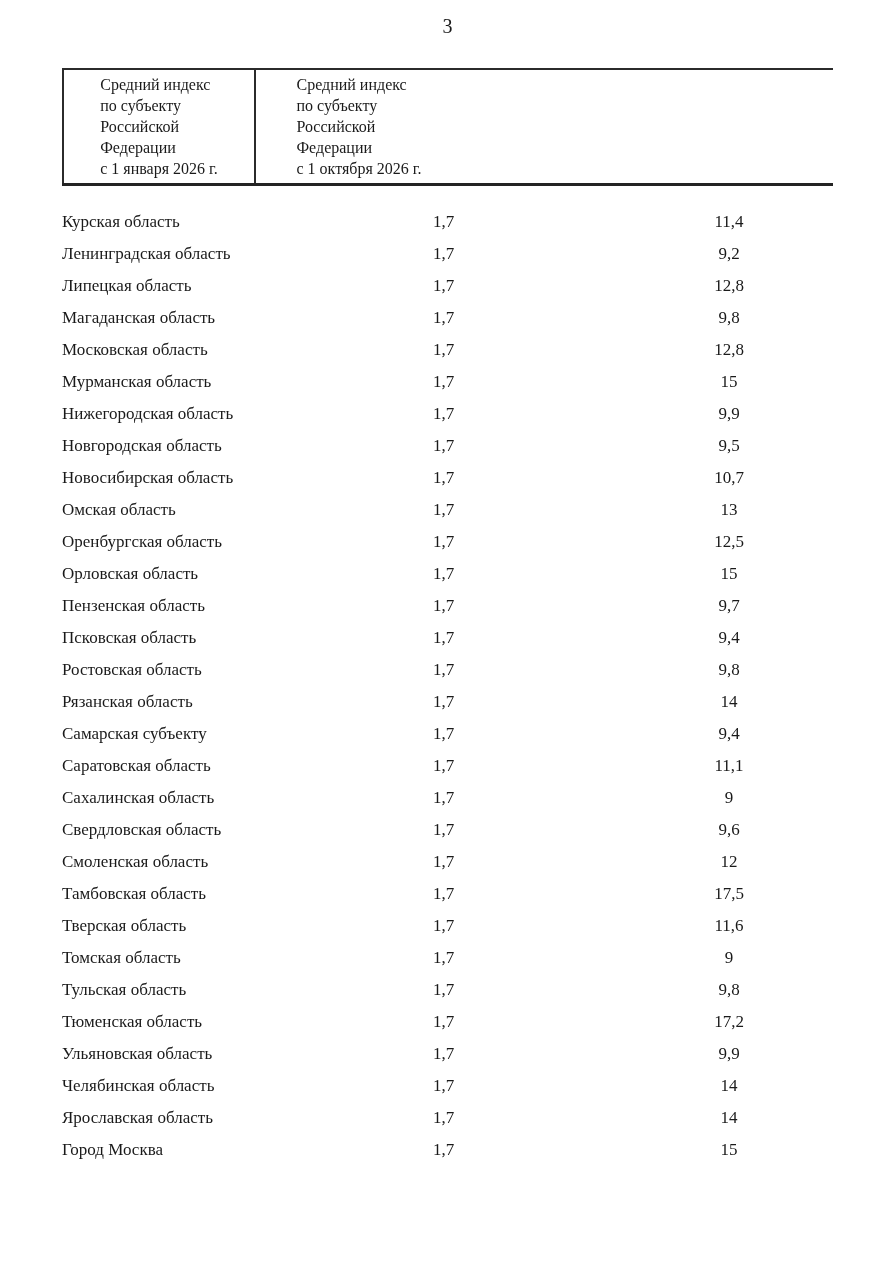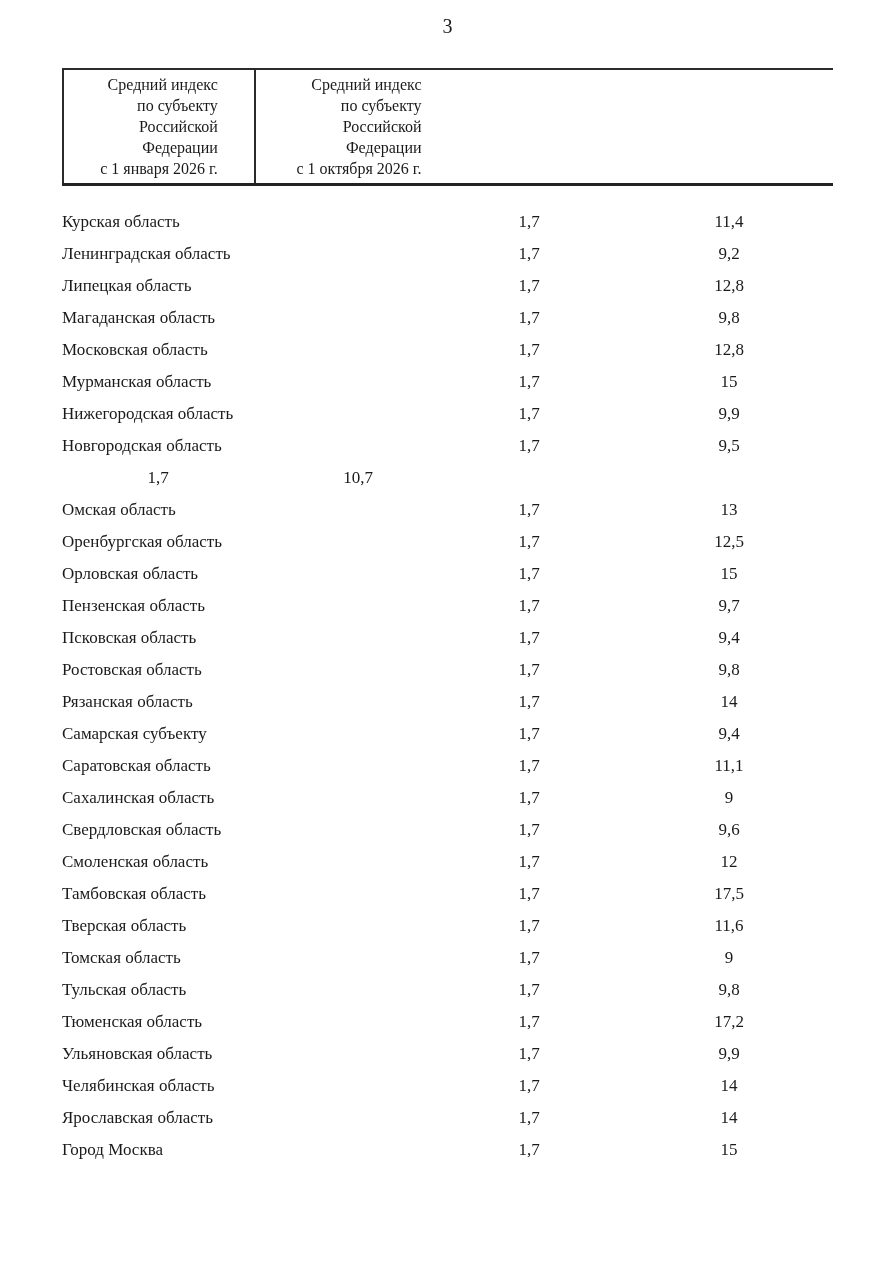--- a/index.html
+++ b/index.html
@@ -33,21 +33,21 @@
     border-top: 2px solid #2b2b2b;
     border-bottom: 3px solid #232323;
   }
   .th {
     min-height: 112px;
     font-size: 16px;
     line-height: 21px;
     display: flex;
     align-items: center;
     justify-content: center;
-    text-align: right;
+    text-align: left;
   }
   .th-region { width: 371px; }
   .th-jan {
     width: 192px;
     border-left: 2px solid #2b2b2b;
     white-space: pre-line;
     padding: 4px 2px;
   }
   .th-oct {
     width: 208px;
@@ -56,21 +56,21 @@
     padding: 4px 2px;
   }
   .tbody { padding-top: 20px; }
   .trow {
     display: flex;
     height: 32px;
     align-items: center;
     font-size: 17px;
   }
   .cell-region { width: 371px; text-align: left; }
-  .cell-jan { width: 192px; text-align: center; }
+  .cell-jan { width: 192px; }
   .cell-oct { width: 208px; text-align: center; }
 </style>
 </head>
 <body>
 
 <div class="page">
   <div class="page-number">3</div>
 
   <div class="doc-table">
     <div class="thead">
@@ -129,20 +129,21 @@
     <div class="cell-oct">9,9</div>
   </div>
 
   <div class="trow">
     <div class="cell-region">Новгородская область</div>
     <div class="cell-jan">1,7</div>
     <div class="cell-oct">9,5</div>
   </div>
 
   <div class="trow">
+    <div class="cell-region">Новосибирская область</div>
     <div class="cell-jan">1,7</div>
     <div class="cell-oct">10,7</div>
   </div>
 
   <div class="trow">
     <div class="cell-region">Омская область</div>
     <div class="cell-jan">1,7</div>
     <div class="cell-oct">13</div>
   </div>
 

